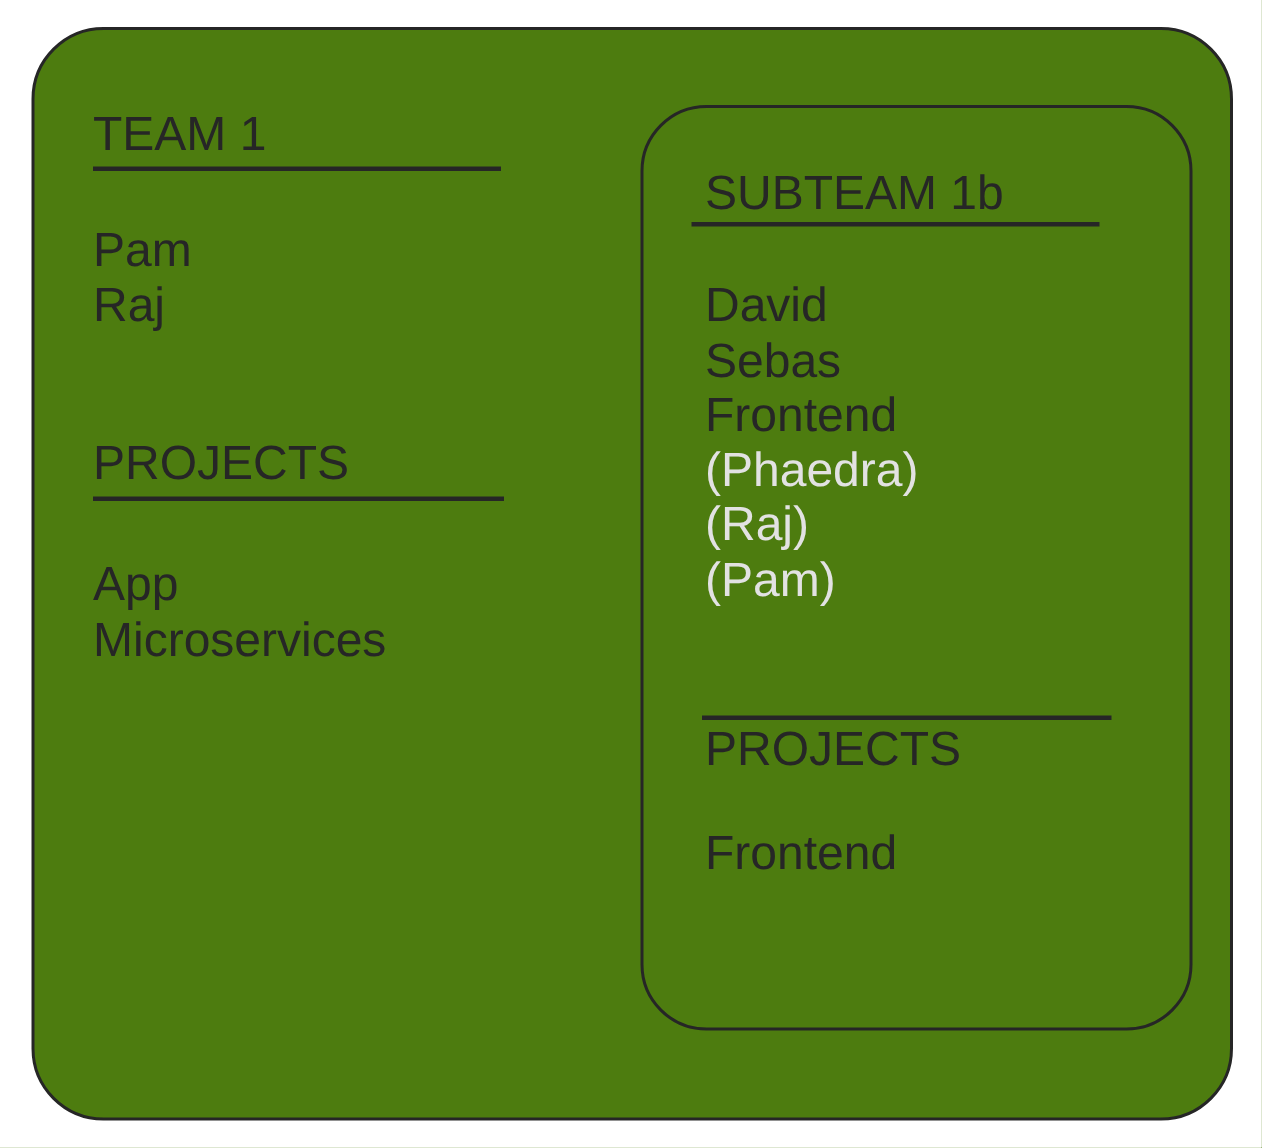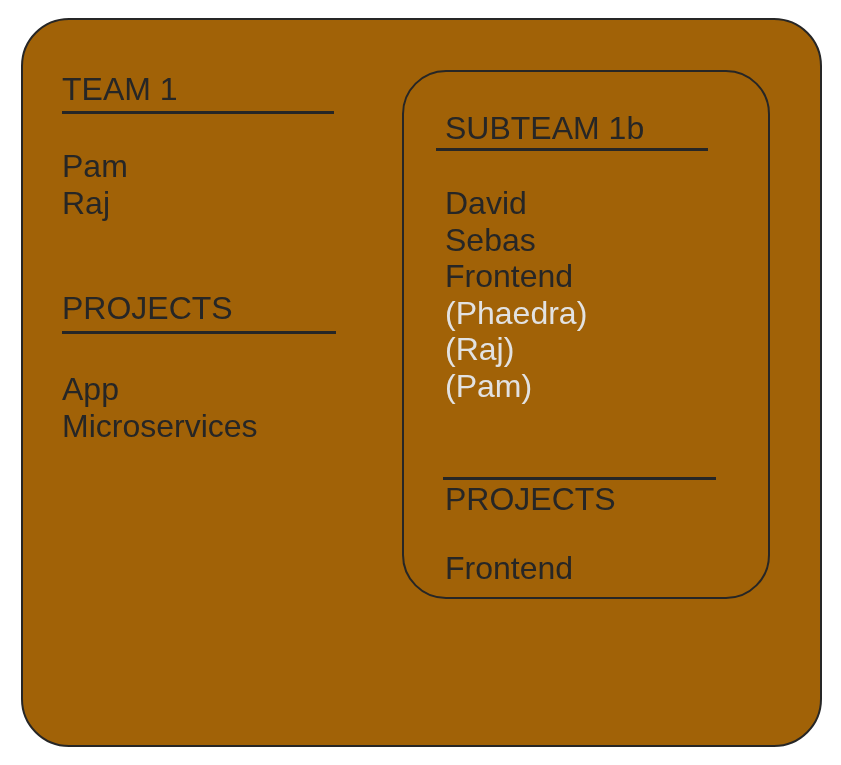--- a/index.html
+++ b/index.html
@@ -12,36 +12,36 @@
     width: 841px;
     height: 765px;
     background: #ffffff;
     overflow: hidden;
     font-family: "Liberation Sans", sans-serif;
     color: #262626;
   }
   .box {
     position: absolute;
     border: 2px solid #262626;
-    background: #a16207;
+    background: #4d7c0f;
     box-sizing: border-box;
     padding-left: 32px;
   }
   .outer-box {
     left: 21px;
     top: 18px;
     width: 801px;
     height: 729px;
     border-radius: 48px;
   }
   .inner-box {
-    left: 379px;
+    left: 404px;
     top: 50px;
     width: 368px;
-    height: 529px;
+    height: 617px;
     border-radius: 44px;
   }
   .heading {
     position: absolute;
     font-size: 32px;
     line-height: 37px;
     white-space: nowrap;
   }
   .rule {
     position: absolute;

